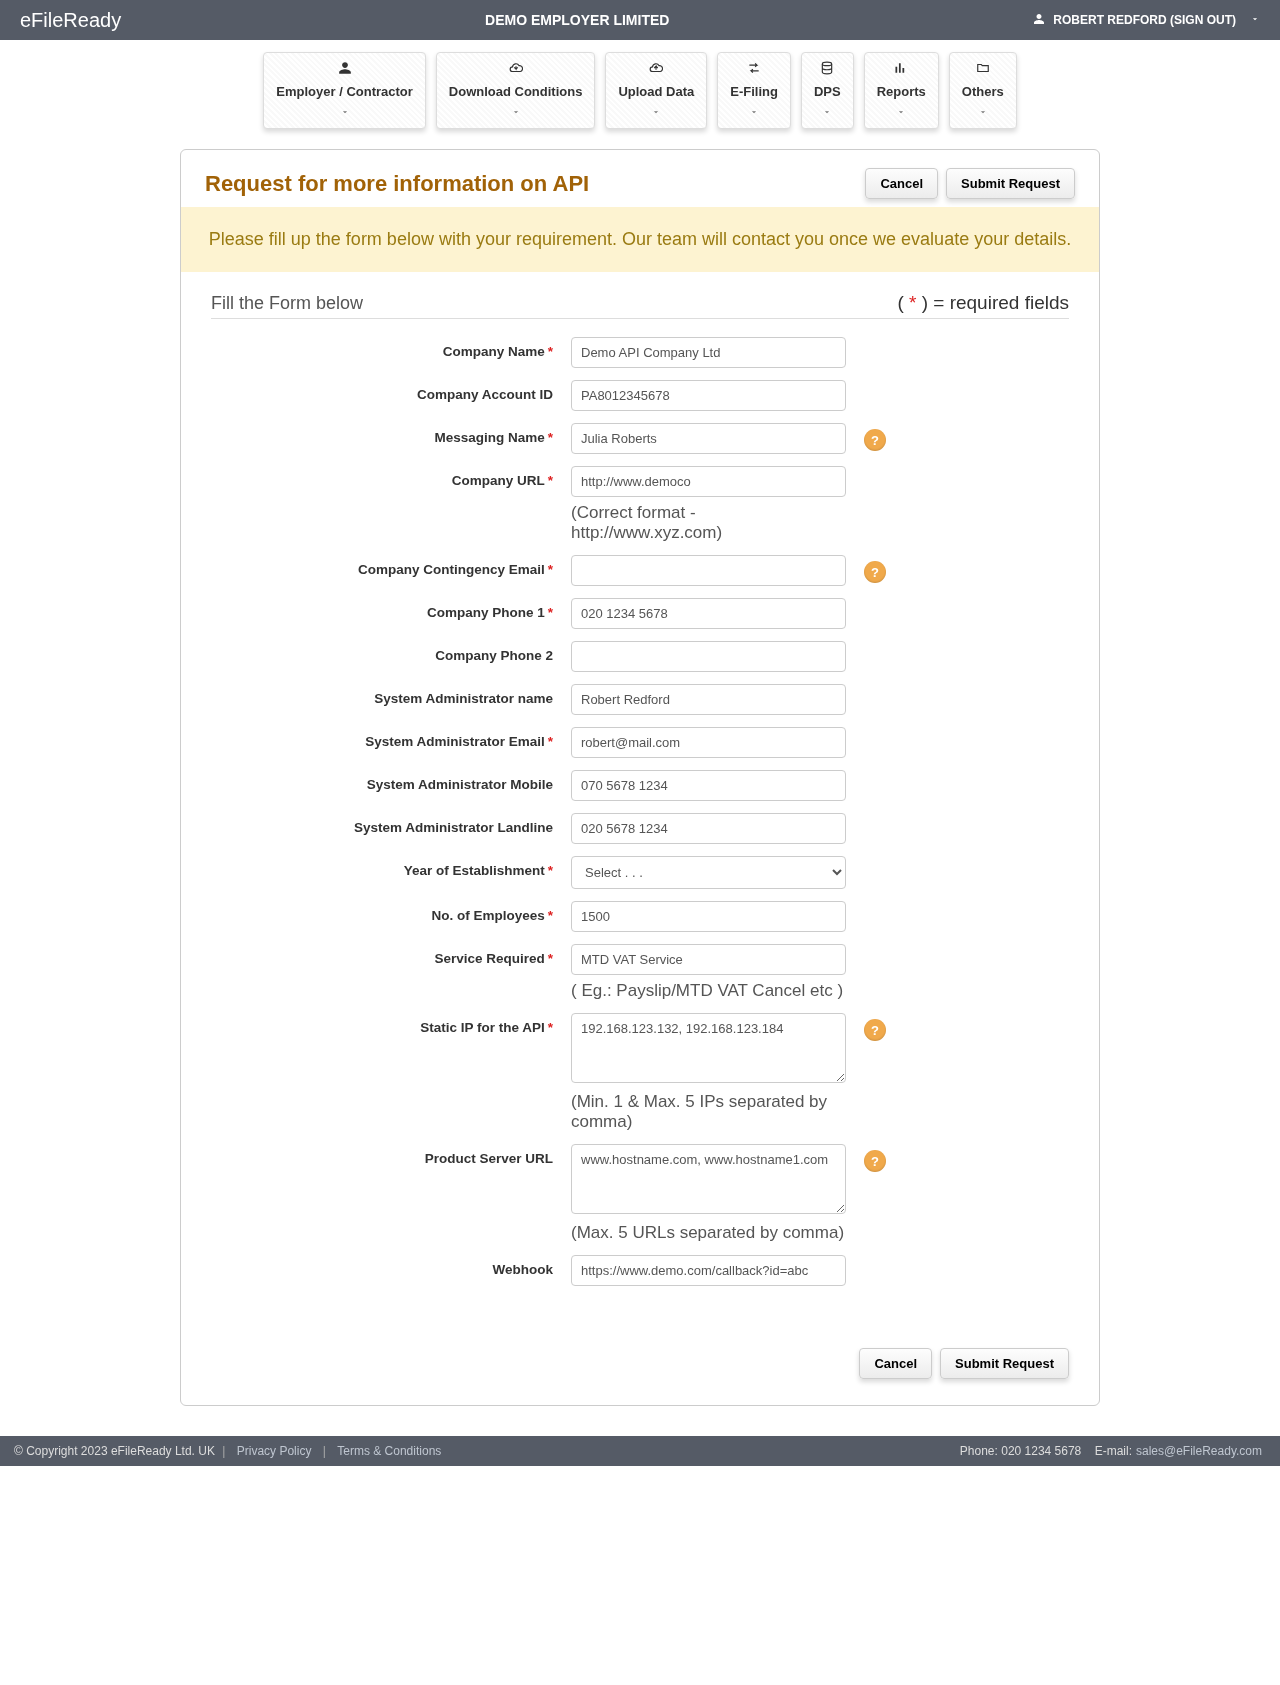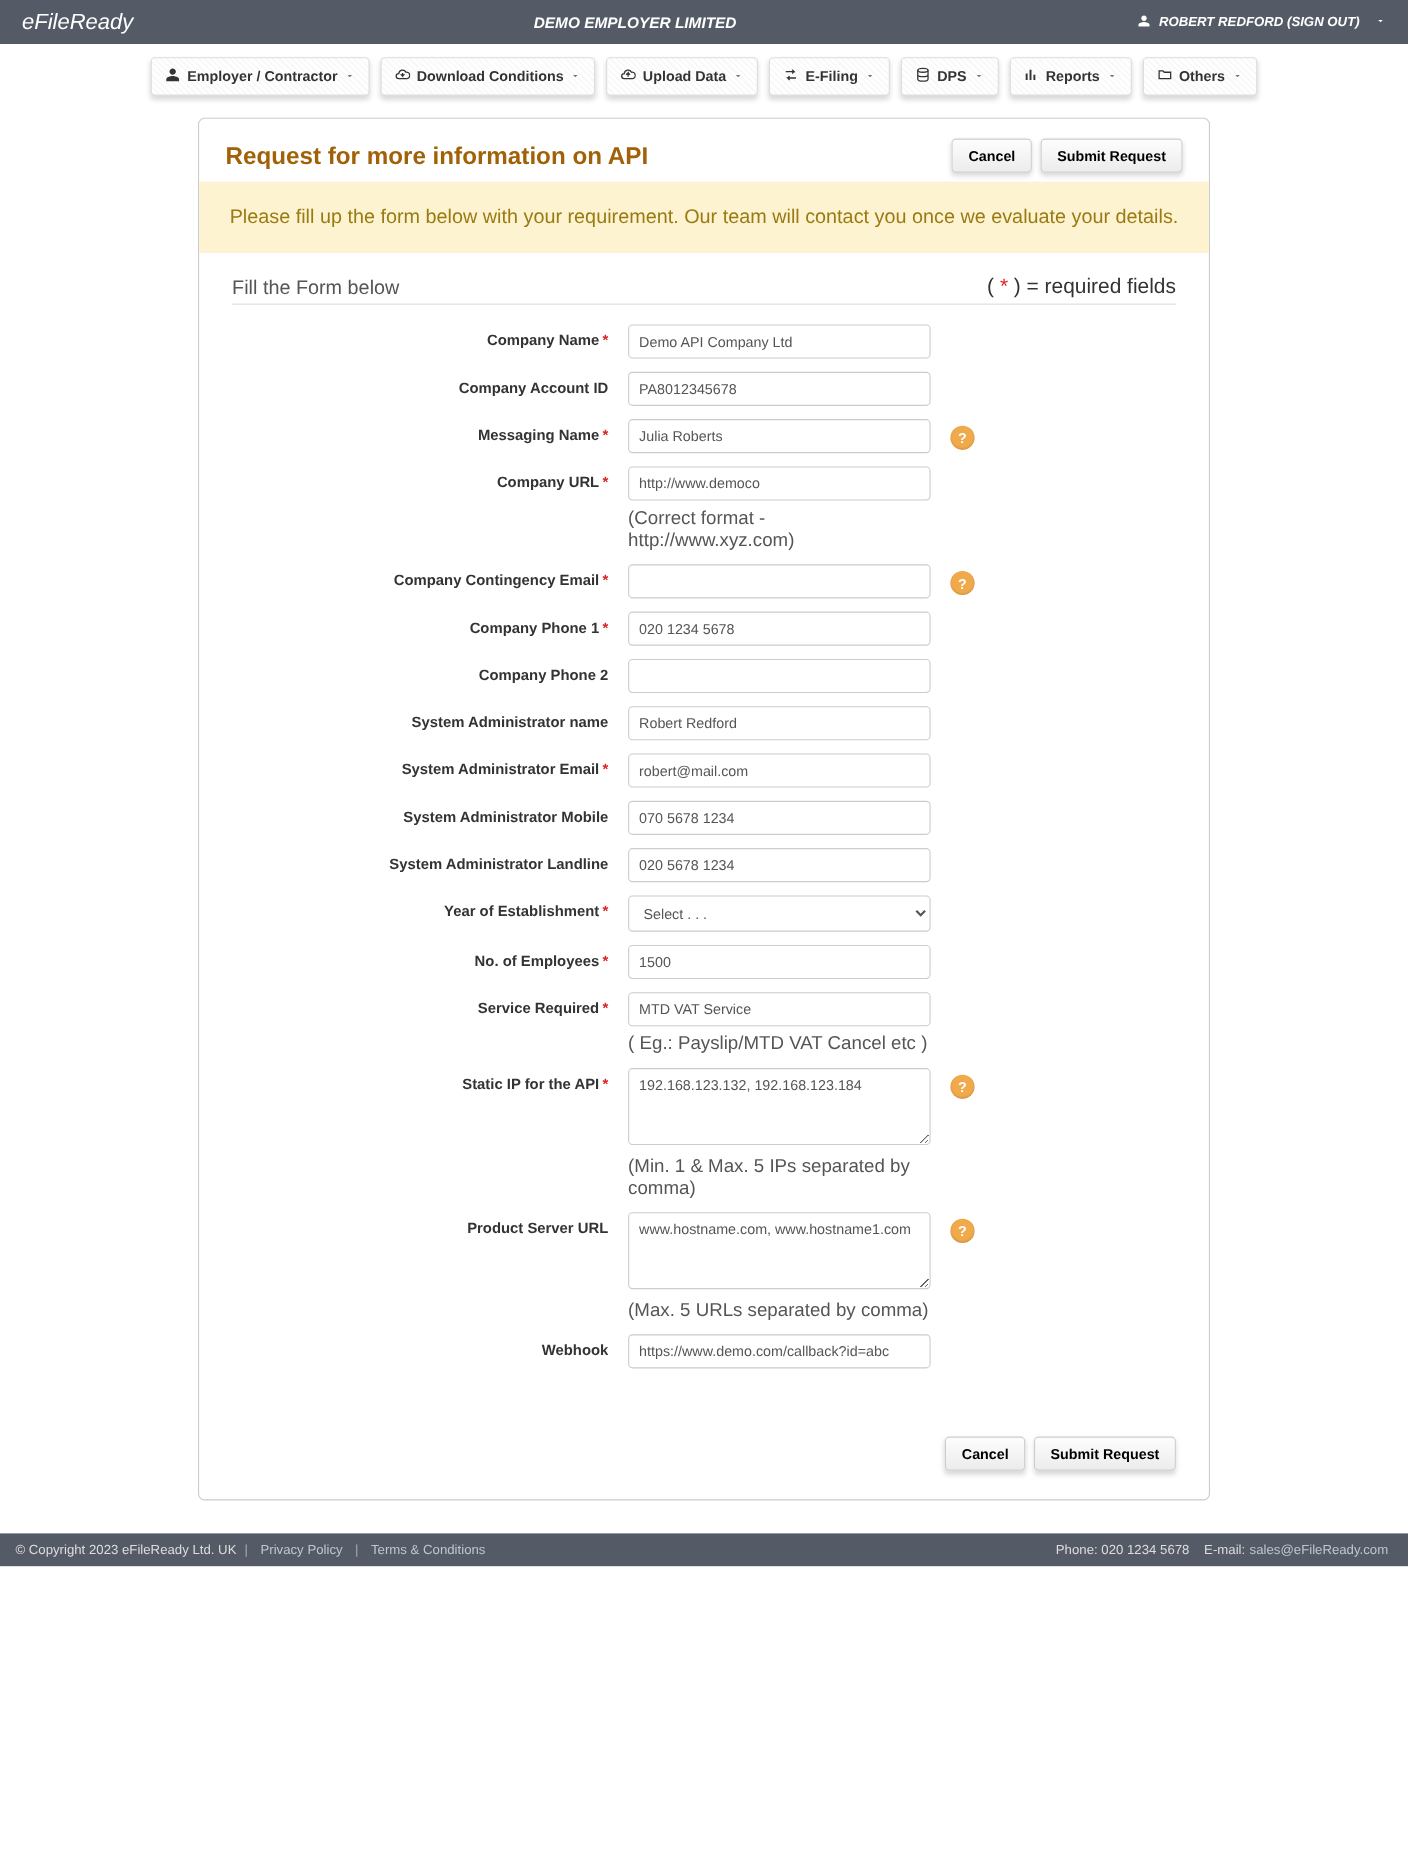--- a/index.html
+++ b/index.html
@@ -1,25 +1,25 @@
 <!DOCTYPE html>
 <html><head>
 <meta charset="utf-8">
 <style>
   * { box-sizing: border-box; margin:0; padding:0; }
   body { font-family: "Segoe UI", Arial, sans-serif; font-size:13px; background:#fff; color:#333; }
   
-  .topbar { background:#555b66; color:#fff; height:40px; display:flex; align-items:center; padding:0 20px; justify-content:space-between;font-style:italic; }
+  .topbar { background:#555b66; color:#fff; height:40px; display:flex; align-items:center; padding:0 20px; justify-content:space-between; }
   .topbar .brand { font-size:20px; }
   .topbar .center { font-weight:600; font-size:14px; text-align:center; flex:1; }
   .topbar .user { font-size:12px; font-weight:600; display:flex; gap:8px;}
   .user-icon svg, .chev-icon svg { fill:#fff; }
   
   .navwrap { display:flex; justify-content:center; padding:12px 0 20px;}
-  .navbtn { display:flex; align-items:center; gap:6px; background:#fff; border:1px solid #ddd; border-radius:4px; padding:8px 12px; margin:0 5px; font-size:13px; font-weight:600; color:#333; box-shadow:0 3px 5px rgba(0,0,0,0.15); background-image:repeating-linear-gradient(45deg,#f9f9f9 0 2px,#ffffff 2px 4px); cursor:pointer;}
+  .navbtn { display:flex; align-items:center; gap:6px; background:#fff; border:1px solid #ddd; border-radius:4px; padding:8px 12px; margin:0 5px; font-size:13px; font-weight:600; color:#333; box-shadow:0 3px 5px rgba(0,0,0,0.15); background-image:repeating-linear-gradient(45deg,#f9f9f9 0 2px,#ffffff 2px 4px); cursor:pointer;flex-direction:column;}
   .navbtn svg { width:14px; height:14px; fill:#333;}
   .navbtn .chev svg { width:10px; height:10px; fill:#777;}
   
   .panel { width:920px; margin:0 auto 30px; border:1px solid #ccc; border-radius:6px; background:#fff; overflow:hidden;}
   .panel-head { display:flex; justify-content:space-between; align-items:center; padding:18px 24px 8px;}
   .panel-title { font-size:22px; font-weight:600; color:#a16207;}
   .btn-row { display:flex; gap:8px;}
   .btn { padding:7px 14px; font-size:13px; font-weight:600; border:1px solid #ccc; border-radius:4px; background:linear-gradient(#fdfdfd,#ececec); box-shadow:0 3px 5px rgba(0,0,0,0.15); cursor:pointer;}
   
   .banner { background:#fdf3d1; color:#9a7b12; text-align:center; padding:22px 20px; font-size:18px;}

